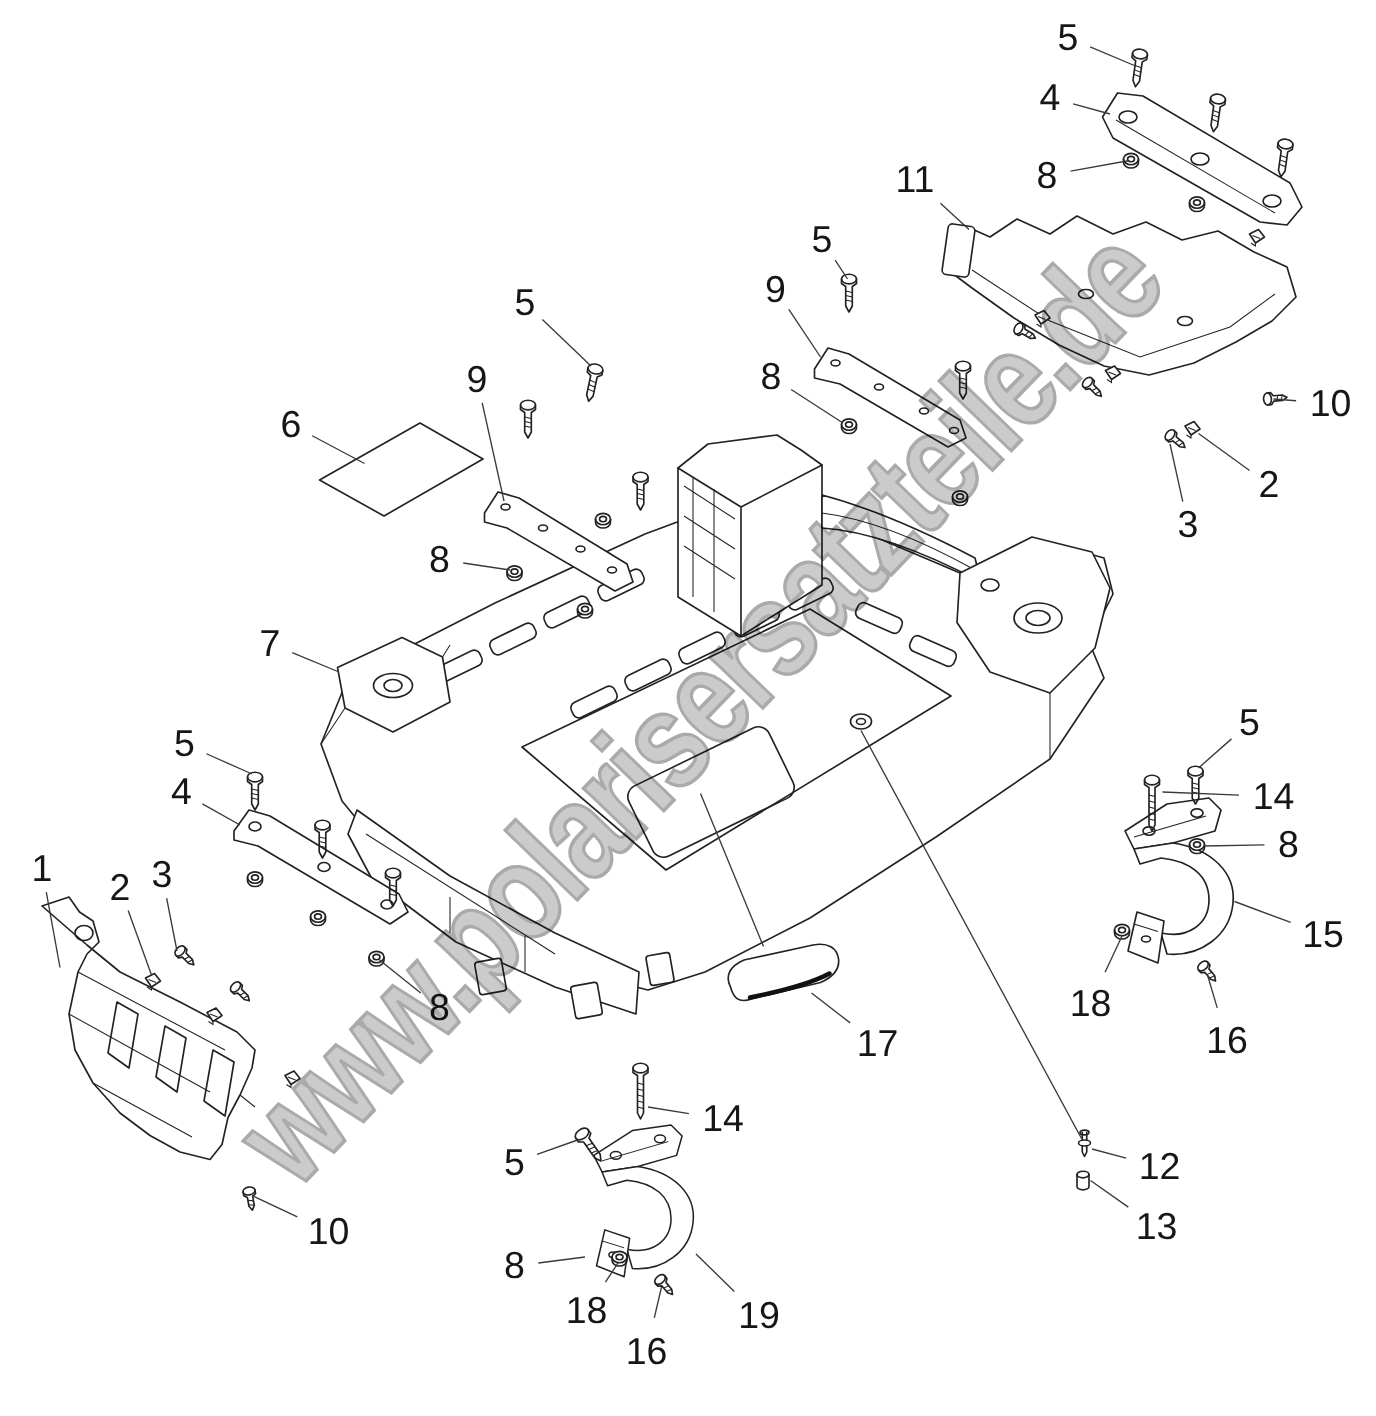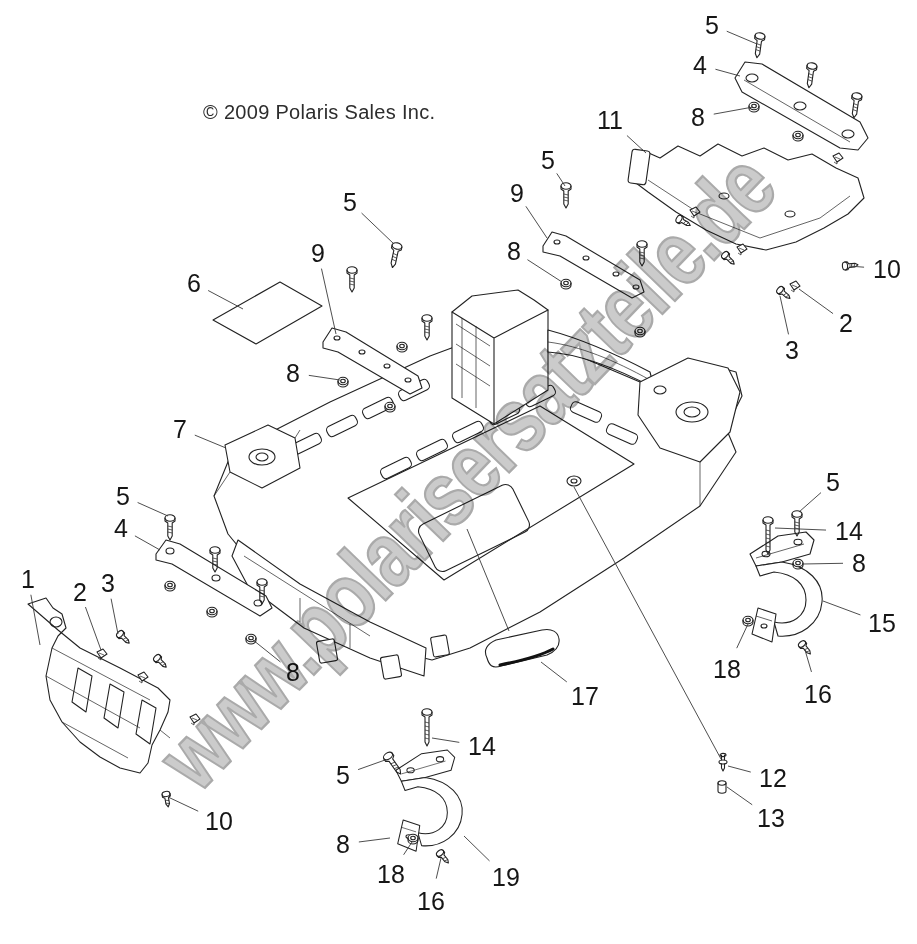--- a/index.html
+++ b/index.html
@@ -327,14 +327,13 @@
         <text x="727" y="669" text-anchor="middle" dominant-baseline="central" class="callout-label" font-size="25">18</text>
         <line x1="403.61909815419693" y1="854.7708980507475" x2="412" y2="842" class="leader"></line>
         <text x="391" y="874" text-anchor="middle" dominant-baseline="central" class="callout-label" font-size="25">18</text>
         <line x1="489.54179326474195" y1="860.9336553298672" x2="464" y2="836" class="leader"></line>
         <text x="506" y="877" text-anchor="middle" dominant-baseline="central" class="callout-label" font-size="25">19</text>
       </g>
   </svg>
 
   <div class="watermark" id="wm" style="left: 466px; top: 472px; font-size: 92px; color: rgb(203, 203, 203); -webkit-text-stroke: 2.4px rgb(170, 170, 170); transform: translate(-50%, -50%) rotate(-46deg) scaleX(0.8);">www.polarisersatzteile.de</div>
 
-  <div class="copyright">© 2009 Polaris Sales Inc.</div>
 </div>
 
 </body></html>

